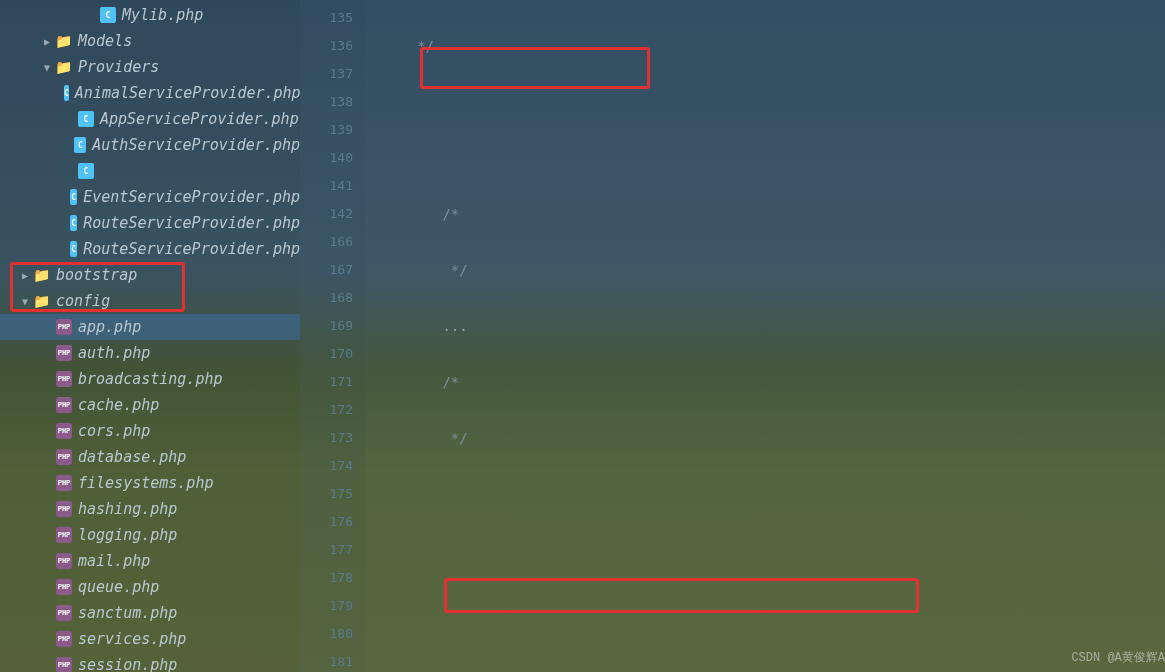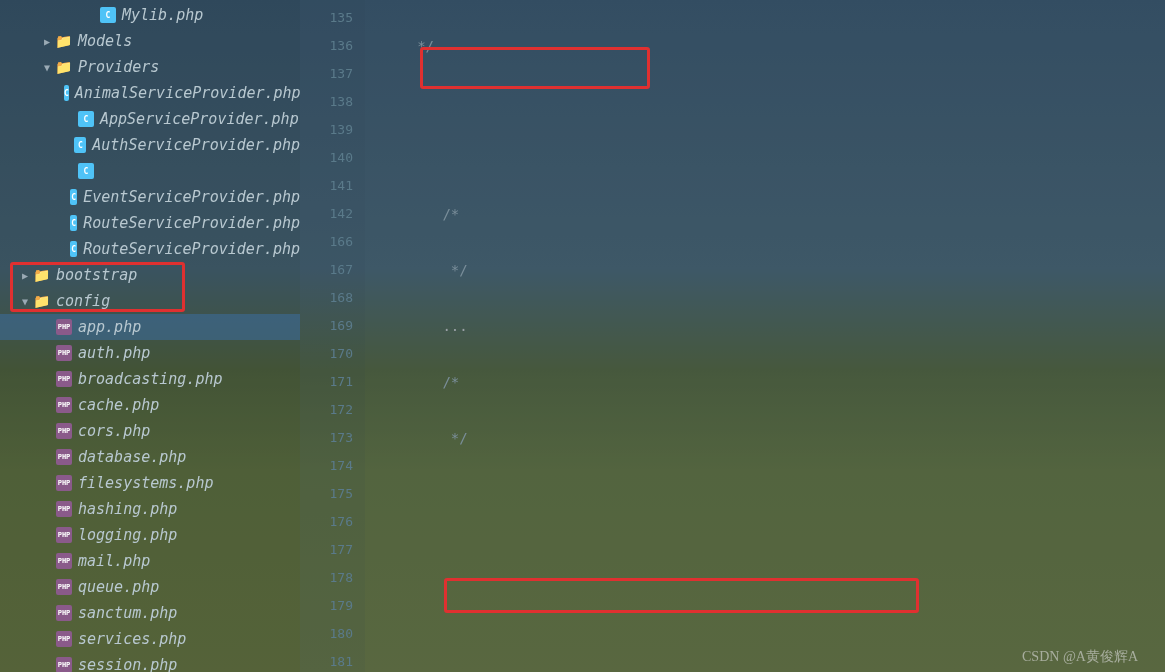--- a/index.html
+++ b/index.html
@@ -83,25 +83,25 @@
   .c-op { color: #9aa0a6; }
   .c-bracket { color: #c8d0d8; }
   .hl-box {
     position: absolute;
     border: 3px solid #e03030;
     border-radius: 3px;
     pointer-events: none;
   }
   .watermark {
     position: absolute;
-    right: 27px;
+    right: 0;
     bottom: 6px;
     color: rgba(220,220,220,0.6);
-    font-size: 14px;
-    font-family: Liberation Serif, serif;
+    font-size: 12px;
+    font-family: Liberation Mono, monospace;
   }
   .gutter div { height: 28px; }
 </style>
 </head>
 <body>
 
 <div class="container">
   <div class="sidebar" id="sidebar">
       <div class="tree-item depth-3">
         <span class="chevron"></span>

